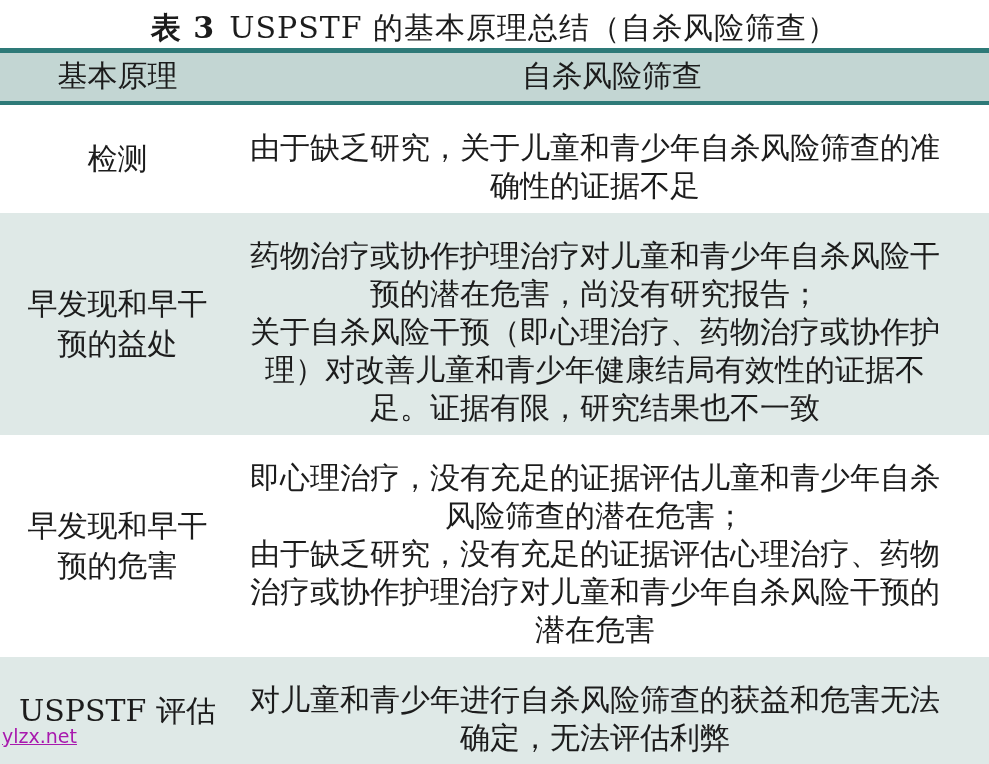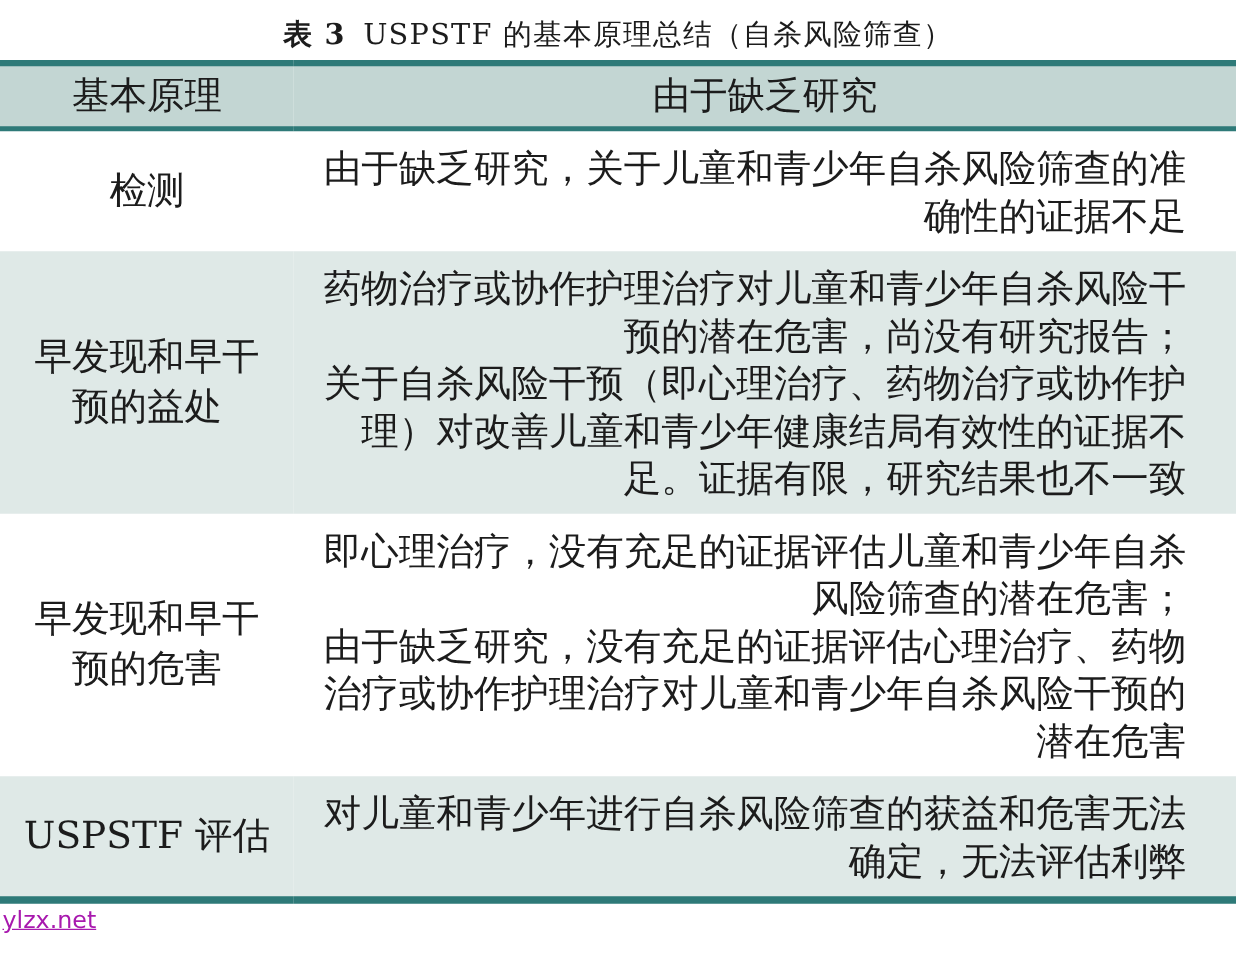--- a/index.html
+++ b/index.html
@@ -16,21 +16,21 @@
     width: 989px;
     height: 764px;
     background: #ffffff;
     overflow: hidden;
     font-family: "DejaVu Serif", "Liberation Serif", serif;
     color: var(--text);
   }
   .title-zh {
     margin-top: 8px;
     text-align: center;
-    font-size: 23px;
+    font-size: 30px;
     line-height: 40px;
     letter-spacing: 1px;
   }
   .title-zh .num { font-weight: bold; margin-right: 14px; }
   .title-en {
     margin-top: 6px;
     margin-bottom: 8px;
     text-align: center;
     font-size: 28px;
     line-height: 36px;
@@ -60,24 +60,24 @@
     text-align: center;
     vertical-align: middle;
     font-size: 30px;
     line-height: 40px;
     white-space: pre-line;
     padding: 6px 8px;
   }
   td.content {
     font-size: 30px;
     line-height: 38px;
-    text-align: right;
+    text-align: center;
     vertical-align: middle;
     white-space: pre-line;
-    padding: 12px 40px 8px 6px;
+    padding: 24px 40px 8px 6px;
   }
   tr.alt { background: var(--row-alt-bg); }
   .watermark {
     position: absolute;
     left: 2px;
     bottom: 17px;
     font-family: "DejaVu Sans", "Liberation Sans", sans-serif;
     font-size: 19px;
     color: var(--watermark);
     text-decoration: underline;
@@ -92,21 +92,21 @@
 
   <div class="title-zh">
     <span class="num">表 3</span><span>USPSTF 的基本原理总结（自杀风险筛查）</span>
   </div>
 
 
   <table class="rationale">
     <thead>
       <tr>
         <th class="col1">基本原理</th>
-        <th class="col2">由于缺乏研究</th>
+        <th class="col2">自杀风险筛查</th>
       </tr>
     </thead>
     <tbody>
       <tr>
         <td class="label">检测</td>
         <td class="content">由于缺乏研究，关于儿童和青少年自杀风险筛查的准确性的证据不足</td>
       </tr>
       <tr class="alt">
         <td class="label">早发现和早干
 预的益处</td>

